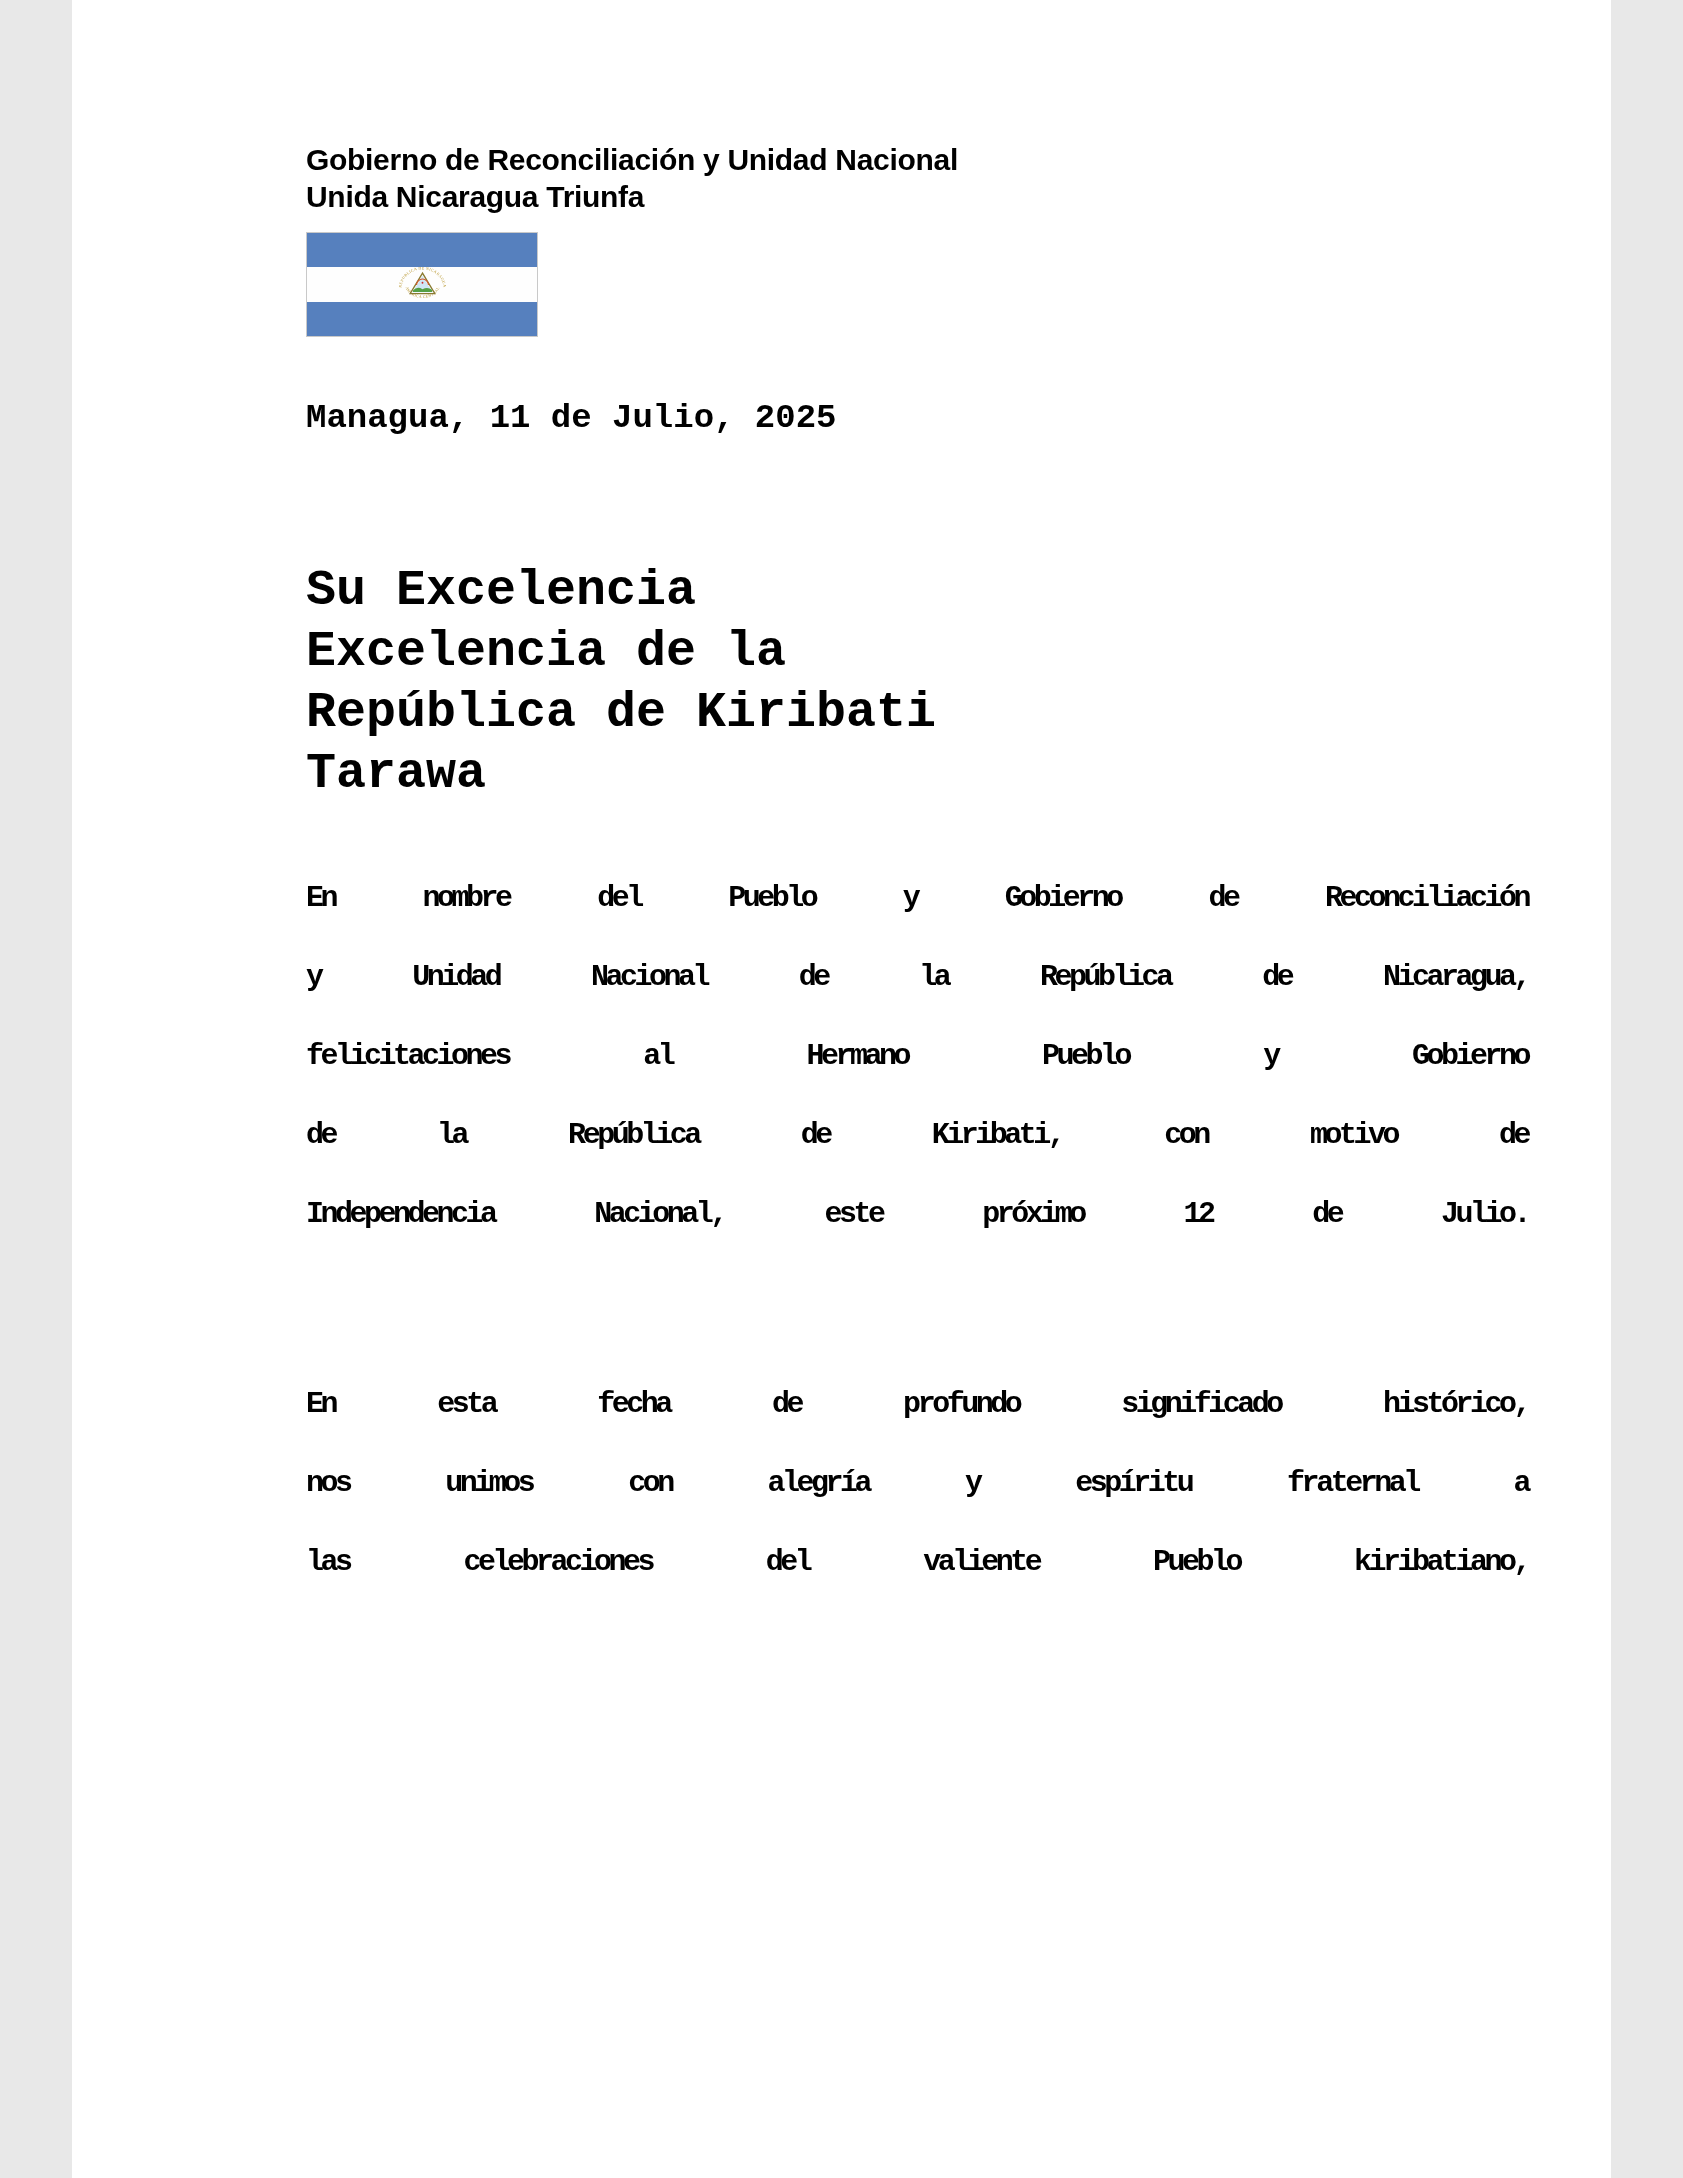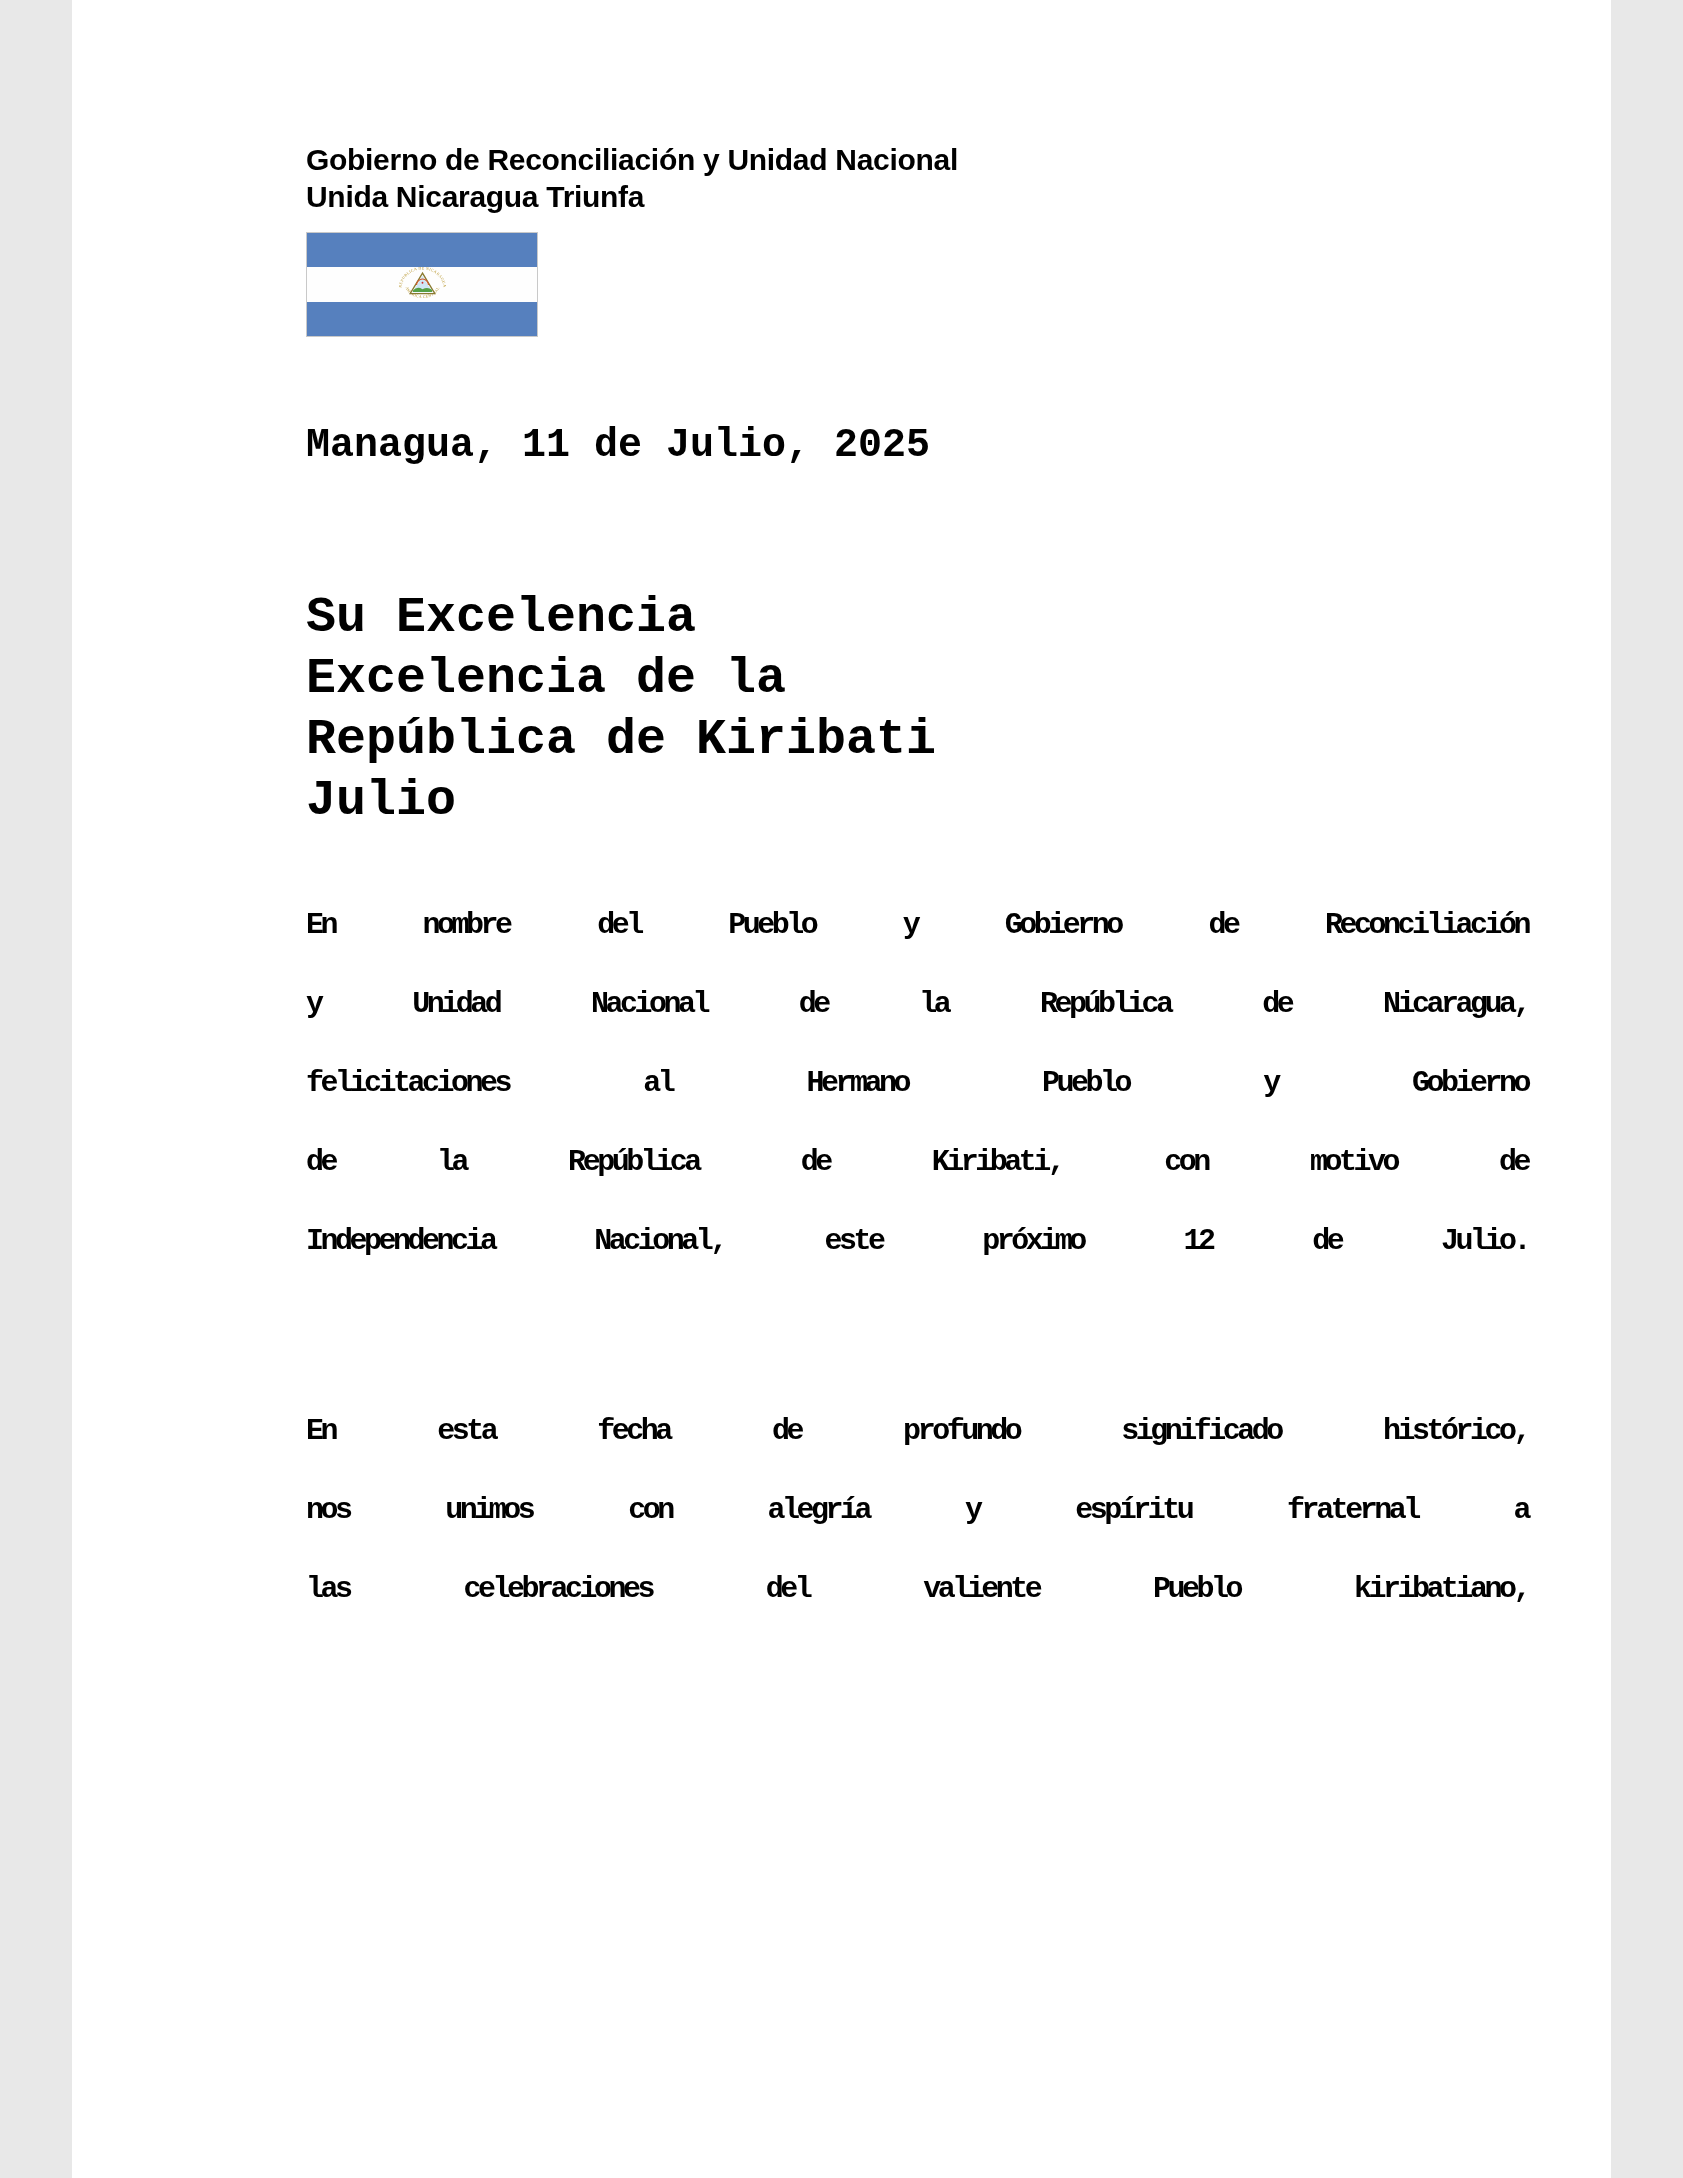--- a/index.html
+++ b/index.html
@@ -34,21 +34,21 @@
     height:35px; background:#fefefe;
     display:flex; align-items:center; justify-content:center;
   }
   .emblem { display:block; }
 
   .mono {
     font-family:"Liberation Mono", "DejaVu Sans Mono", monospace;
     font-weight:bold;
     color:#000000;
   }
-  .date-line   { margin-top:80px;  font-size:40px; line-height:57px; }
+  .date-line   { margin-top:53px;  font-size:34px; line-height:57px; }
   .addressee   { margin-top:113px; font-size:50px; line-height:61px; }
   .salutation  { margin-top:87px;  font-size:50px; line-height:57px; }
 
   .paragraph {
     font-size:30px;
     line-height:79px;
     letter-spacing:-3.5px;
   }
   .para1 { margin-top:55px; }
   .para2 { margin-top:111px; }
@@ -91,21 +91,21 @@
       </div>
       <div class="stripe blue"></div>
     </div>
 
     <div class="mono date-line">Managua, 11 de Julio, 2025</div>
 
     <div class="mono addressee">
       <div>Su Excelencia</div>
       <div>Excelencia de la</div>
       <div>República de Kiribati</div>
-      <div>Julio</div>
+      <div>Tarawa</div>
     </div>
 
 
     <div class="mono paragraph para1">
       <div class="bline">En nombre del Pueblo y Gobierno de Reconciliación</div>
       <div class="bline">y Unidad Nacional de la República de Nicaragua,</div>
       <div class="bline">felicitaciones al Hermano Pueblo y Gobierno</div>
       <div class="bline">de la República de Kiribati, con motivo de</div>
       <div class="bline">Independencia Nacional, este próximo 12 de Julio.</div>
     </div>

